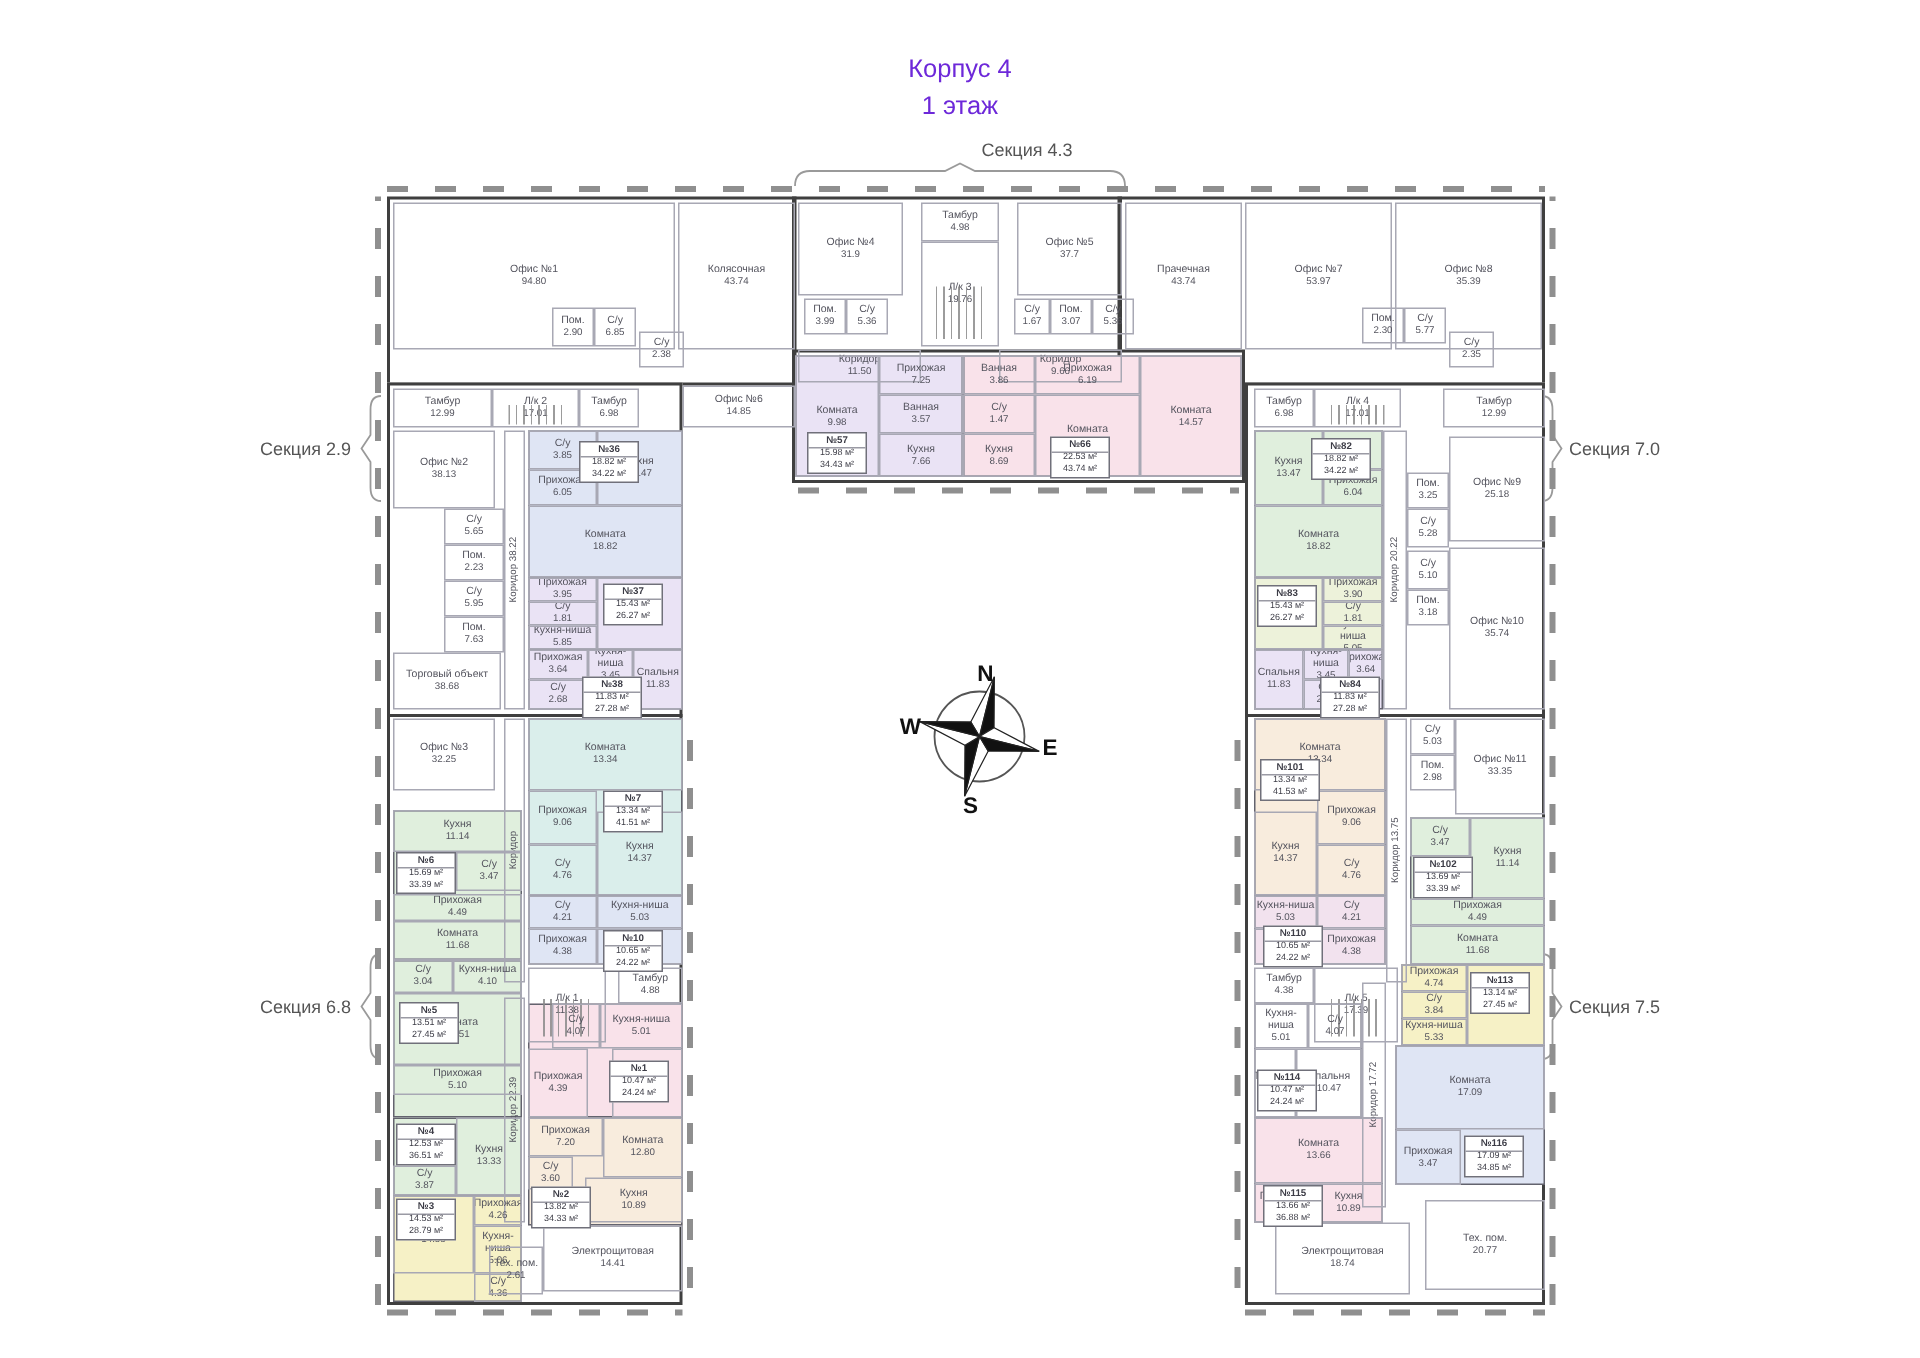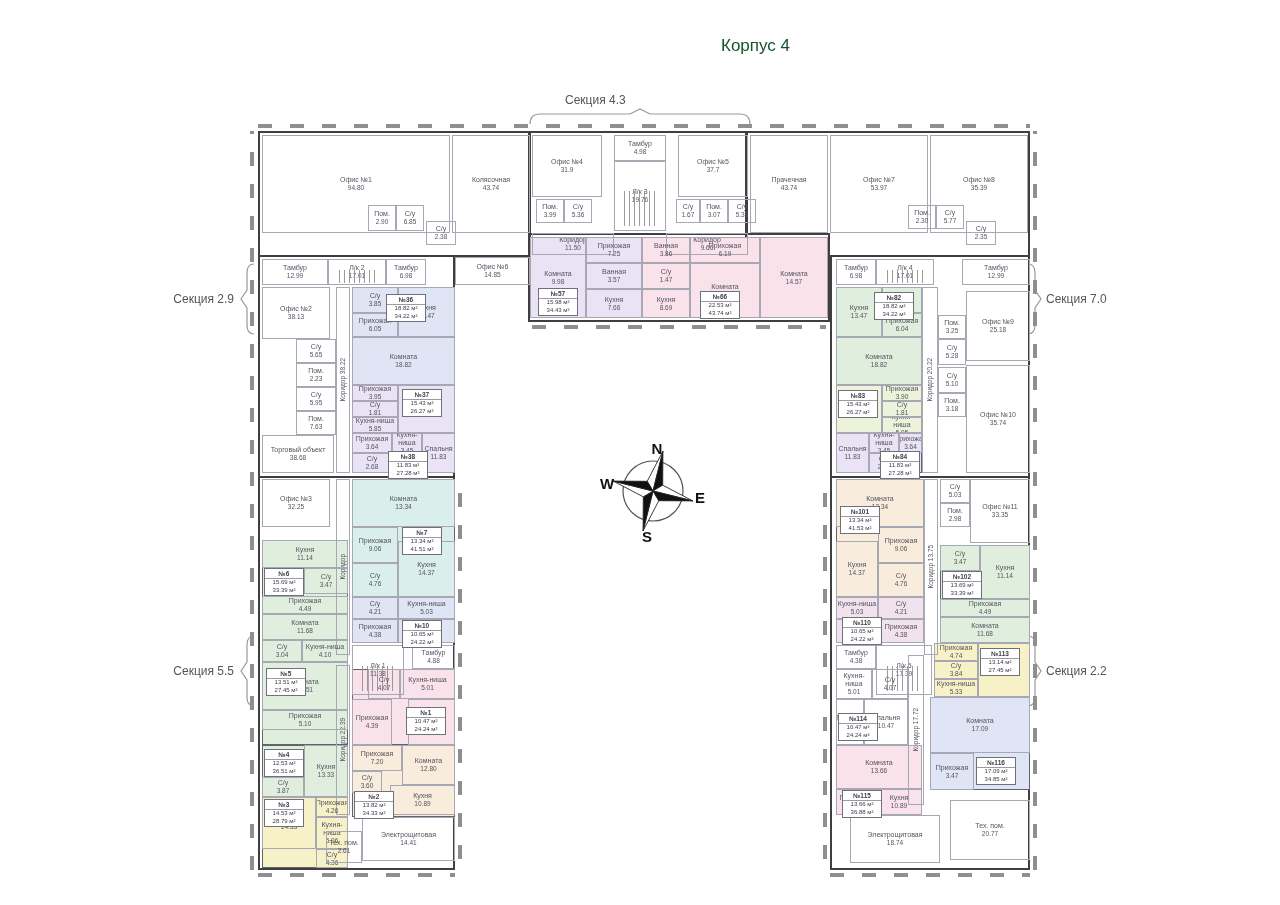--- a/index.html
+++ b/index.html
@@ -1,19 +1,19 @@
 <!DOCTYPE html>
 <html><head>
 <meta charset="utf-8">
 <style>
   html,body{margin:0;padding:0;background:#fff;}
   #stage{position:relative;width:1280px;height:905px;background:#fff;overflow:hidden;
          font-family:"Liberation Sans", sans-serif;color:#4a4a4a;}
-  .title{position:absolute;left:490px;top:34px;width:300px;text-align:right;
-         font-size:17px;line-height:1.45;color:#14532d;}
+  .title{position:absolute;left:490px;top:34px;width:300px;text-align:center;
+         font-size:17px;line-height:1.45;color:#6d28d9;}
   .sec-label{position:absolute;font-size:12px;color:#555;white-space:nowrap;}
   .zone{position:absolute;background:#fff;border:2px solid #3f3f3f;box-sizing:border-box;}
   .wall{position:absolute;background:#3f3f3f;}
   .win-h{position:absolute;height:4px;background:repeating-linear-gradient(90deg,#8f8f8f 0 14px,transparent 14px 32px);}
   .win-v{position:absolute;width:4px;background:repeating-linear-gradient(0deg,#8f8f8f 0 14px,transparent 14px 32px);}
   .unit{position:absolute;box-sizing:border-box;border:1px solid #63636e;}
   .room{position:absolute;box-sizing:border-box;border:1px solid #a8a8b4;
         display:flex;flex-direction:column;align-items:center;justify-content:center;
         text-align:center;line-height:1.15;color:#54545e;overflow:hidden;}
   .room .nm{font-size:7px;}
@@ -28,27 +28,28 @@
   .brace{position:absolute;}
   svg text{font-family:"Liberation Sans", sans-serif;}
 </style>
 </head>
 <body>
 
 <div id="stage">
 
   <div class="title">
     <div>Корпус 4</div>
+    <div>1 этаж</div>
   </div>
 
-  <div class="sec-label" style="left:565px;top:93px;width:150px;text-align:left;">Секция 4.3</div>
+  <div class="sec-label" style="left:565px;top:93px;width:150px;text-align:right;">Секция 4.3</div>
   <div class="sec-label" style="left:150px;top:292px;width:84px;text-align:right;">Секция 2.9</div>
-  <div class="sec-label" style="left:150px;top:664px;width:84px;text-align:right;">Секция 5.5</div>
+  <div class="sec-label" style="left:150px;top:664px;width:84px;text-align:right;">Секция 6.8</div>
   <div class="sec-label" style="left:1046px;top:292px;width:84px;">Секция 7.0</div>
-  <div class="sec-label" style="left:1046px;top:664px;width:84px;">Секция 2.2</div>
+  <div class="sec-label" style="left:1046px;top:664px;width:84px;">Секция 7.5</div>
 
   <svg class="brace" style="left:528px;top:108px;" width="224" height="18">
     <path d="M2,16 Q2,6 12,6 L102,6 L112,1 L122,6 L212,6 Q222,6 222,16" fill="none" stroke="#9a9a9a" stroke-width="1.2"></path>
   </svg>
   <svg class="brace" style="left:240px;top:262px;" width="16" height="74">
     <path d="M14,2 Q7,2 7,11 L7,28 L1,37 L7,46 L7,63 Q7,72 14,72" fill="none" stroke="#9a9a9a" stroke-width="1.2"></path>
   </svg>
   <svg class="brace" style="left:240px;top:634px;" width="16" height="74">
     <path d="M14,2 Q7,2 7,11 L7,28 L1,37 L7,46 L7,63 Q7,72 14,72" fill="none" stroke="#9a9a9a" stroke-width="1.2"></path>
   </svg>

